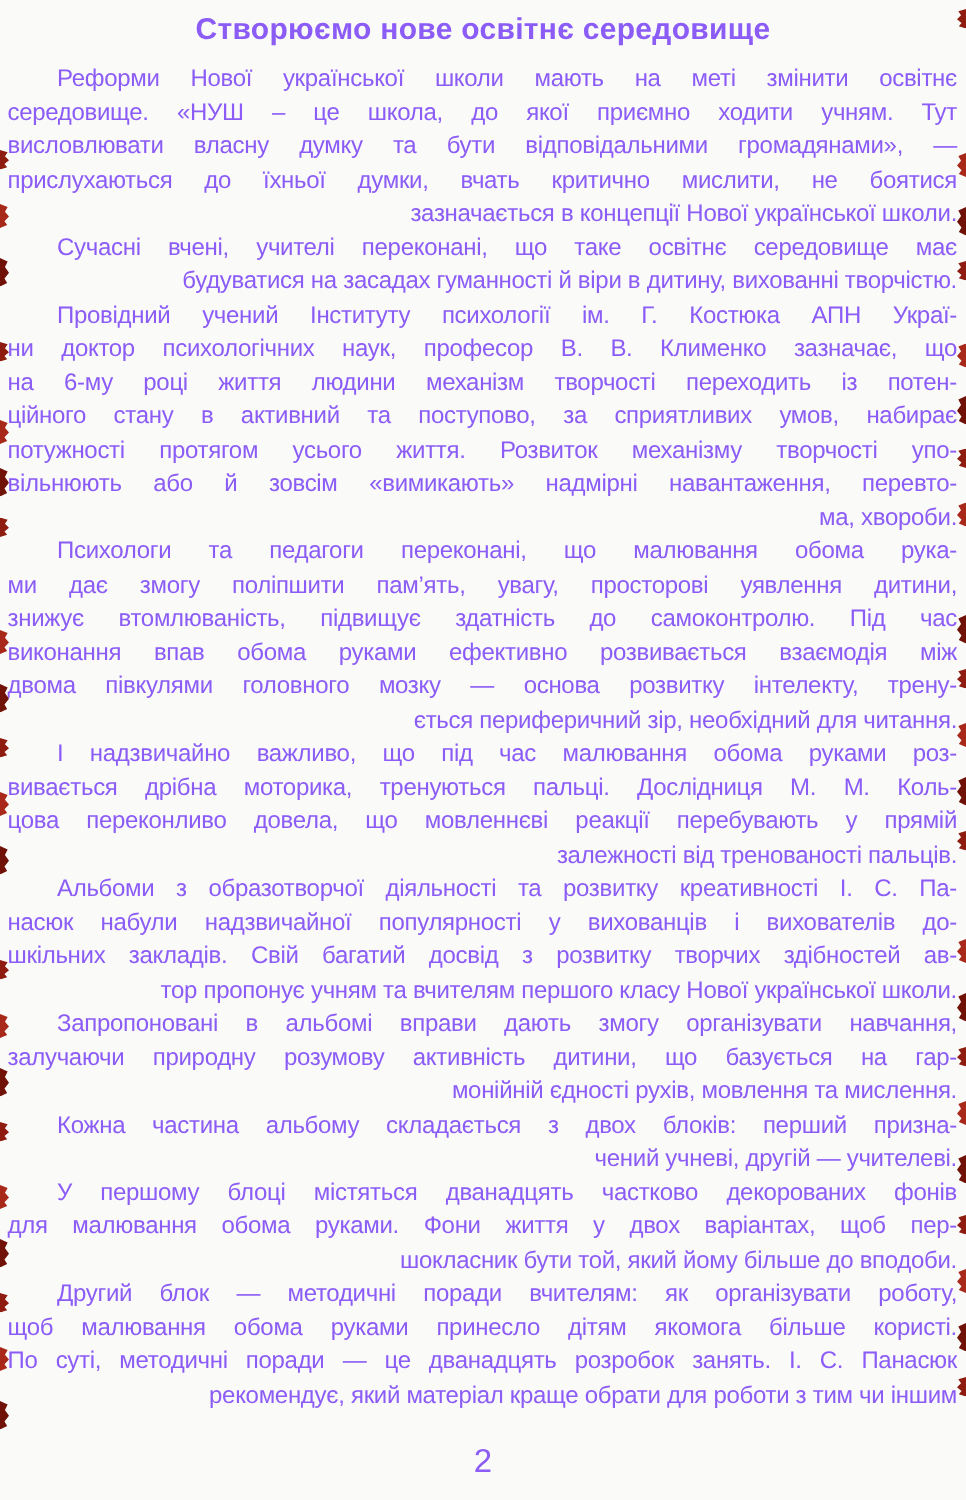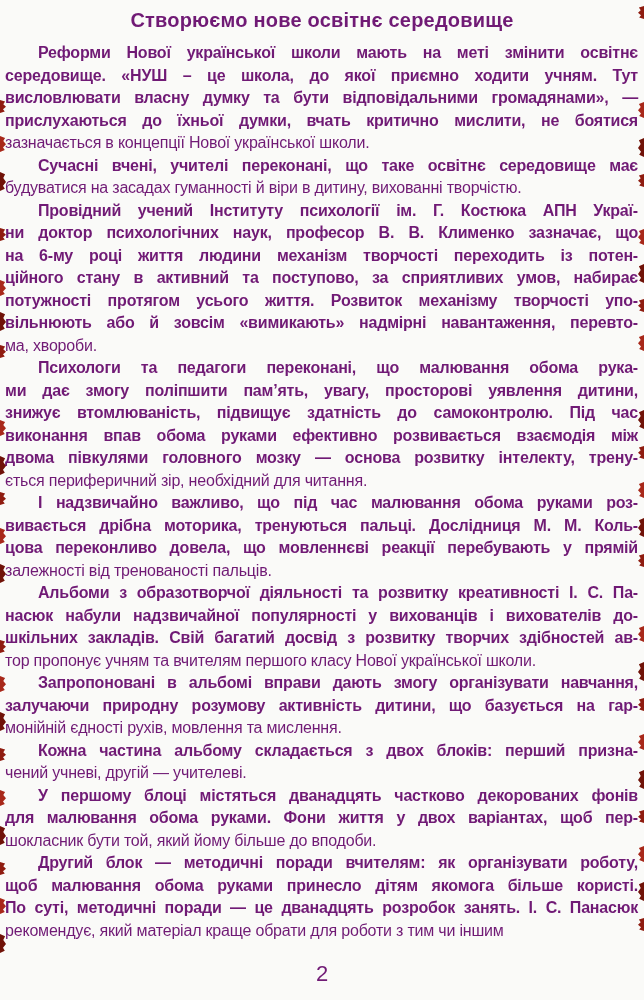--- a/index.html
+++ b/index.html
@@ -3,46 +3,46 @@
 <meta charset="utf-8">
 <style>
   html,body { margin:0; padding:0; background:#e8e8e6; }
   .page {
     position:relative;
     width:644px; height:1000px;
     margin:0;
     background:#fafaf8;
     overflow:hidden;
     font-family:"Liberation Sans","DejaVu Sans",sans-serif;
-    color:#701a75;
+    color:#8b5cf6;
   }
   .title {
     position:absolute;
     top:9px; left:0; right:0;
     text-align:center;
     font-weight:bold;
     font-size:20px;
     letter-spacing:0.2px;
   }
   .body-text {
     position:absolute;
     left:5px; top:42px;
     width:633px;
   }
   .line {
     height:22.5px;
     line-height:22.5px;
     font-size:16px;
     letter-spacing:-0.2px;
     overflow:visible;
+    text-align:right;
   }
   .line.justify {
     text-align:justify;
     text-align-last:justify;
-    font-weight:bold;
   }
   .line.indent { text-indent:33px; }
   .page-num {
     position:absolute;
     top:961px; left:0; right:0;
     text-align:center;
     font-size:22px;
   }
   .edge-mark { position:absolute; width:6px; }
   .edge-mark.left {

